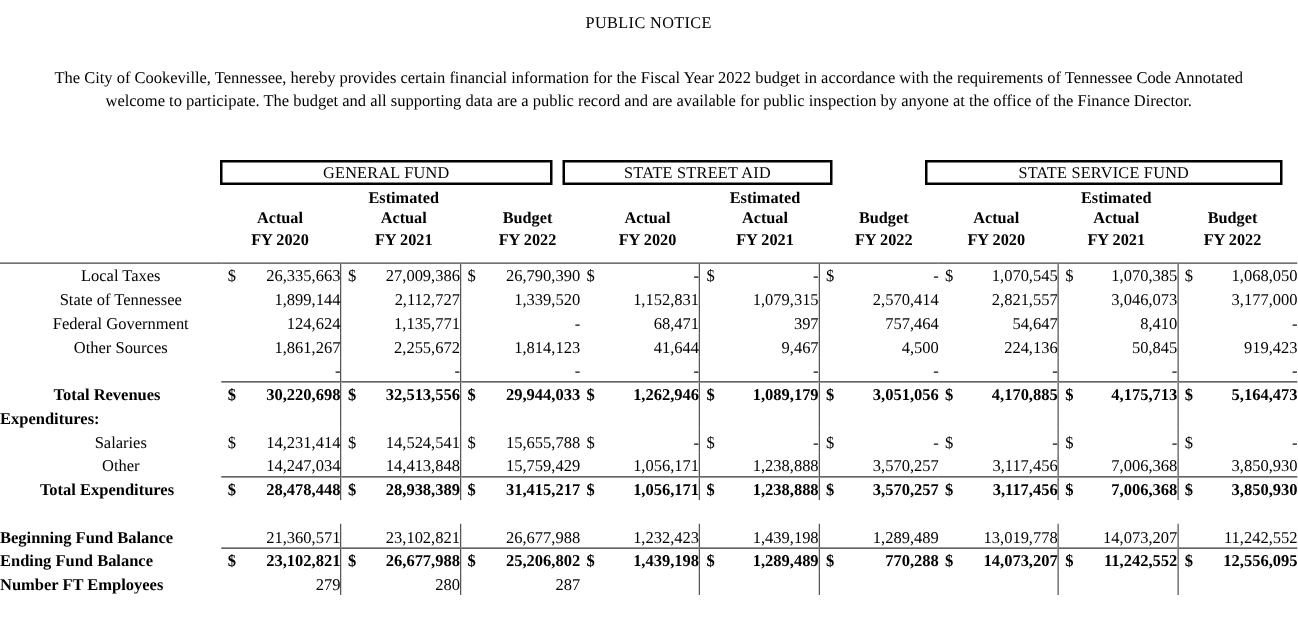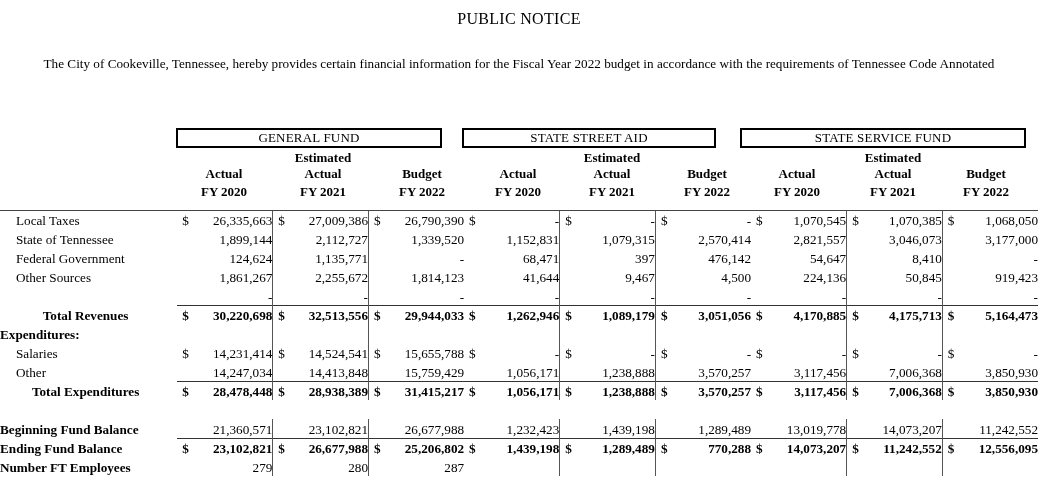--- a/index.html
+++ b/index.html
@@ -8,21 +8,21 @@
     width: 1038px; height: 497px;
     background: #ffffff;
     font-family: "Liberation Serif", "DejaVu Serif", serif;
     color: #000000;
     overflow: hidden;
   }
   .page { position: relative; width: 1038px; height: 497px; }
 
   .notice-title {
     text-align: center;
-    font-size: 16px;
+    font-size: 13px;
     letter-spacing: .3px;
     margin-top: 10px;
   }
 
   .notice-body {
     margin: 26px 8px 0 8px;
     font-size: 13.2px;
     line-height: 19px;
     text-align: center;
   }
@@ -39,21 +39,21 @@
   .fundbox {
     position: absolute;
     top: 0; height: 20px;
     border: 2.5px solid #000;
     text-align: center;
     font-size: 13px;
     line-height: 15px;
     letter-spacing: .2px;
   }
   #fund-gf { left: 176px; width: 266px; }
-  #fund-ssa { left: 462px; width: 254px; text-align: center; }
+  #fund-ssa { left: 450px; width: 216px; text-align: center; }
   #fund-dsf { left: 740px; width: 286px; }
 
   
   .colhead {
     position: absolute;
     top: 140px; left: 0; width: 1038px; height: 55px;
     font-weight: bold; font-size: 13px;
   }
   .ch {
     position: absolute;
@@ -69,21 +69,21 @@
   table.fin {
     position: absolute;
     top: 198px; left: 0;
     width: 1038px;
     border-collapse: collapse;
     font-size: 13.2px;
   }
   table.fin td { padding: 0; height: 19px; vertical-align: bottom; white-space: nowrap; }
 
   td.lbl      { width: 176px; text-align: left;  padding-left: 4px; }
-  td.lbl.ind  { padding-left: 16px; }
+  td.lbl.ind  { padding-left: 16px; text-align: center; }
   td.lbl.rt   { text-align: center; padding-right: 6px; font-weight: bold; }
   td.lbl.bold { font-weight: bold; }
 
   td.num {
     width: 95px;
     text-align: right;
     padding-right: 7px;
     position: relative;
   }
   td.num .cur { position: absolute; left: 5px; }
@@ -101,20 +101,21 @@
 </style>
 </head>
 <body>
 
 <div class="page">
 
   <div class="notice-title">PUBLIC NOTICE</div>
 
   <div class="notice-body">
     <span class="l1">The City of Cookeville, Tennessee, hereby provides certain financial information for the Fiscal Year 2022 budget in accordance with the requirements of Tennessee Code Annotated</span>
+    <span class="l3">welcome to participate.  The budget and all supporting data are a public record and are available for public inspection by anyone at the office of the Finance Director.</span>
   </div>
 
   <div class="fundbar">
     <div class="fundbox" id="fund-gf">GENERAL FUND</div>
     <div class="fundbox" id="fund-ssa">STATE STREET AID</div>
     <div class="fundbox" id="fund-dsf">STATE SERVICE FUND</div>
   </div>
 
   <div class="colhead">
     <div class="ch" style="left:176px;">
@@ -202,21 +203,21 @@
           <td class="num vr"><span>3,046,073</span></td>
           <td class="num"><span>3,177,000</span></td>
         </tr>
         <tr>
           <td class="lbl ind">Federal Government</td>
           <td class="num vr"><span>124,624</span></td>
           <td class="num vr"><span>1,135,771</span></td>
           <td class="num"><span>-</span></td>
           <td class="num vr"><span>68,471</span></td>
           <td class="num vr"><span>397</span></td>
-          <td class="num"><span>476,142</span></td>
+          <td class="num"><span>757,464</span></td>
           <td class="num vr"><span>54,647</span></td>
           <td class="num vr"><span>8,410</span></td>
           <td class="num"><span>-</span></td>
         </tr>
         <tr>
           <td class="lbl ind">Other Sources</td>
           <td class="num vr"><span>1,861,267</span></td>
           <td class="num vr"><span>2,255,672</span></td>
           <td class="num"><span>1,814,123</span></td>
           <td class="num vr"><span>41,644</span></td>

